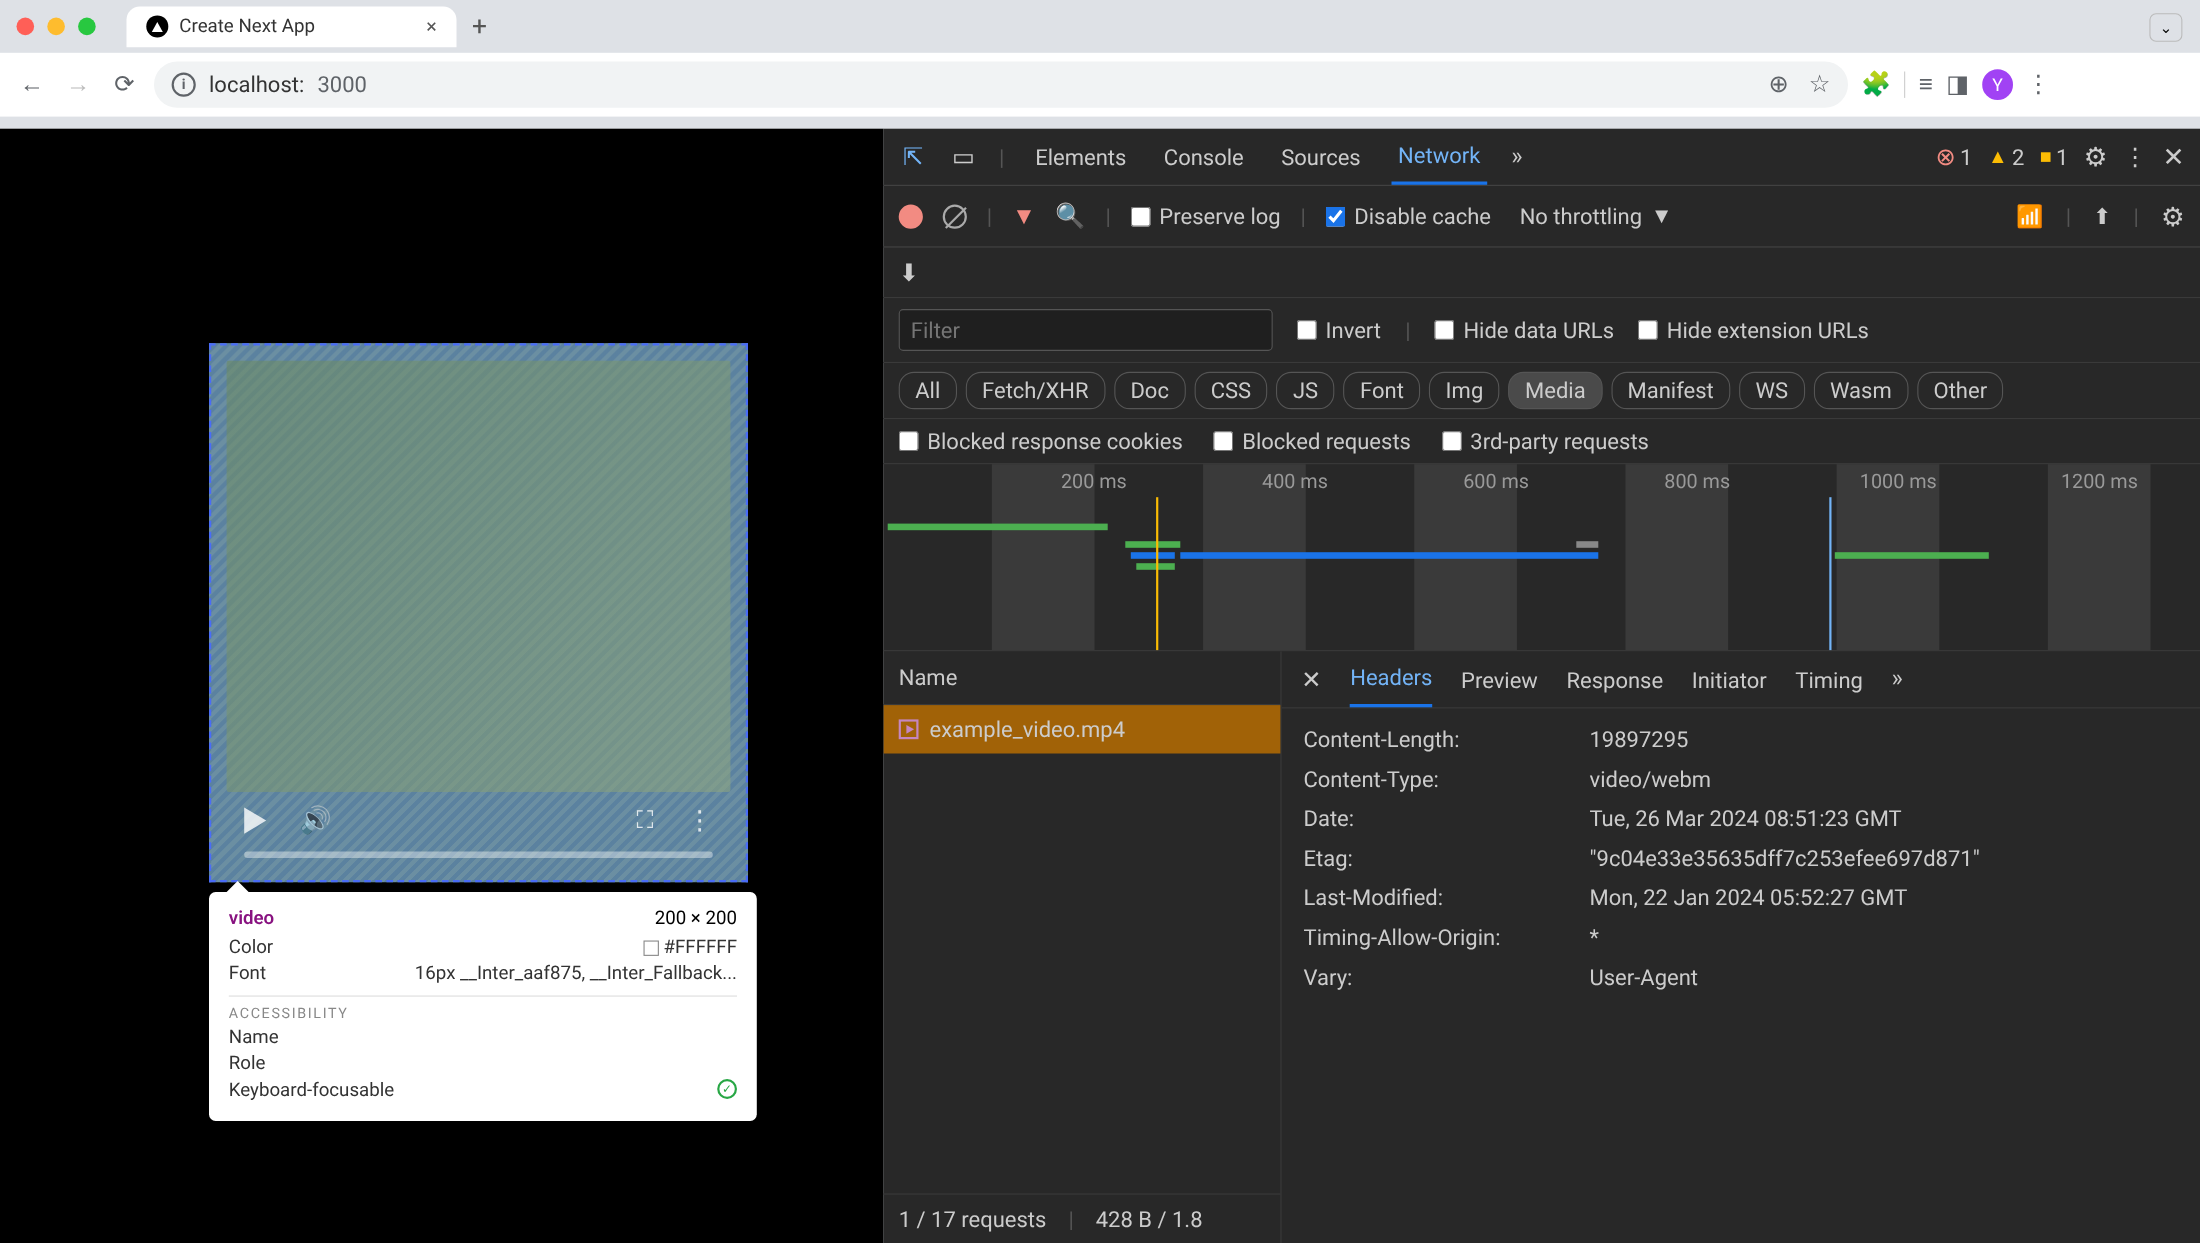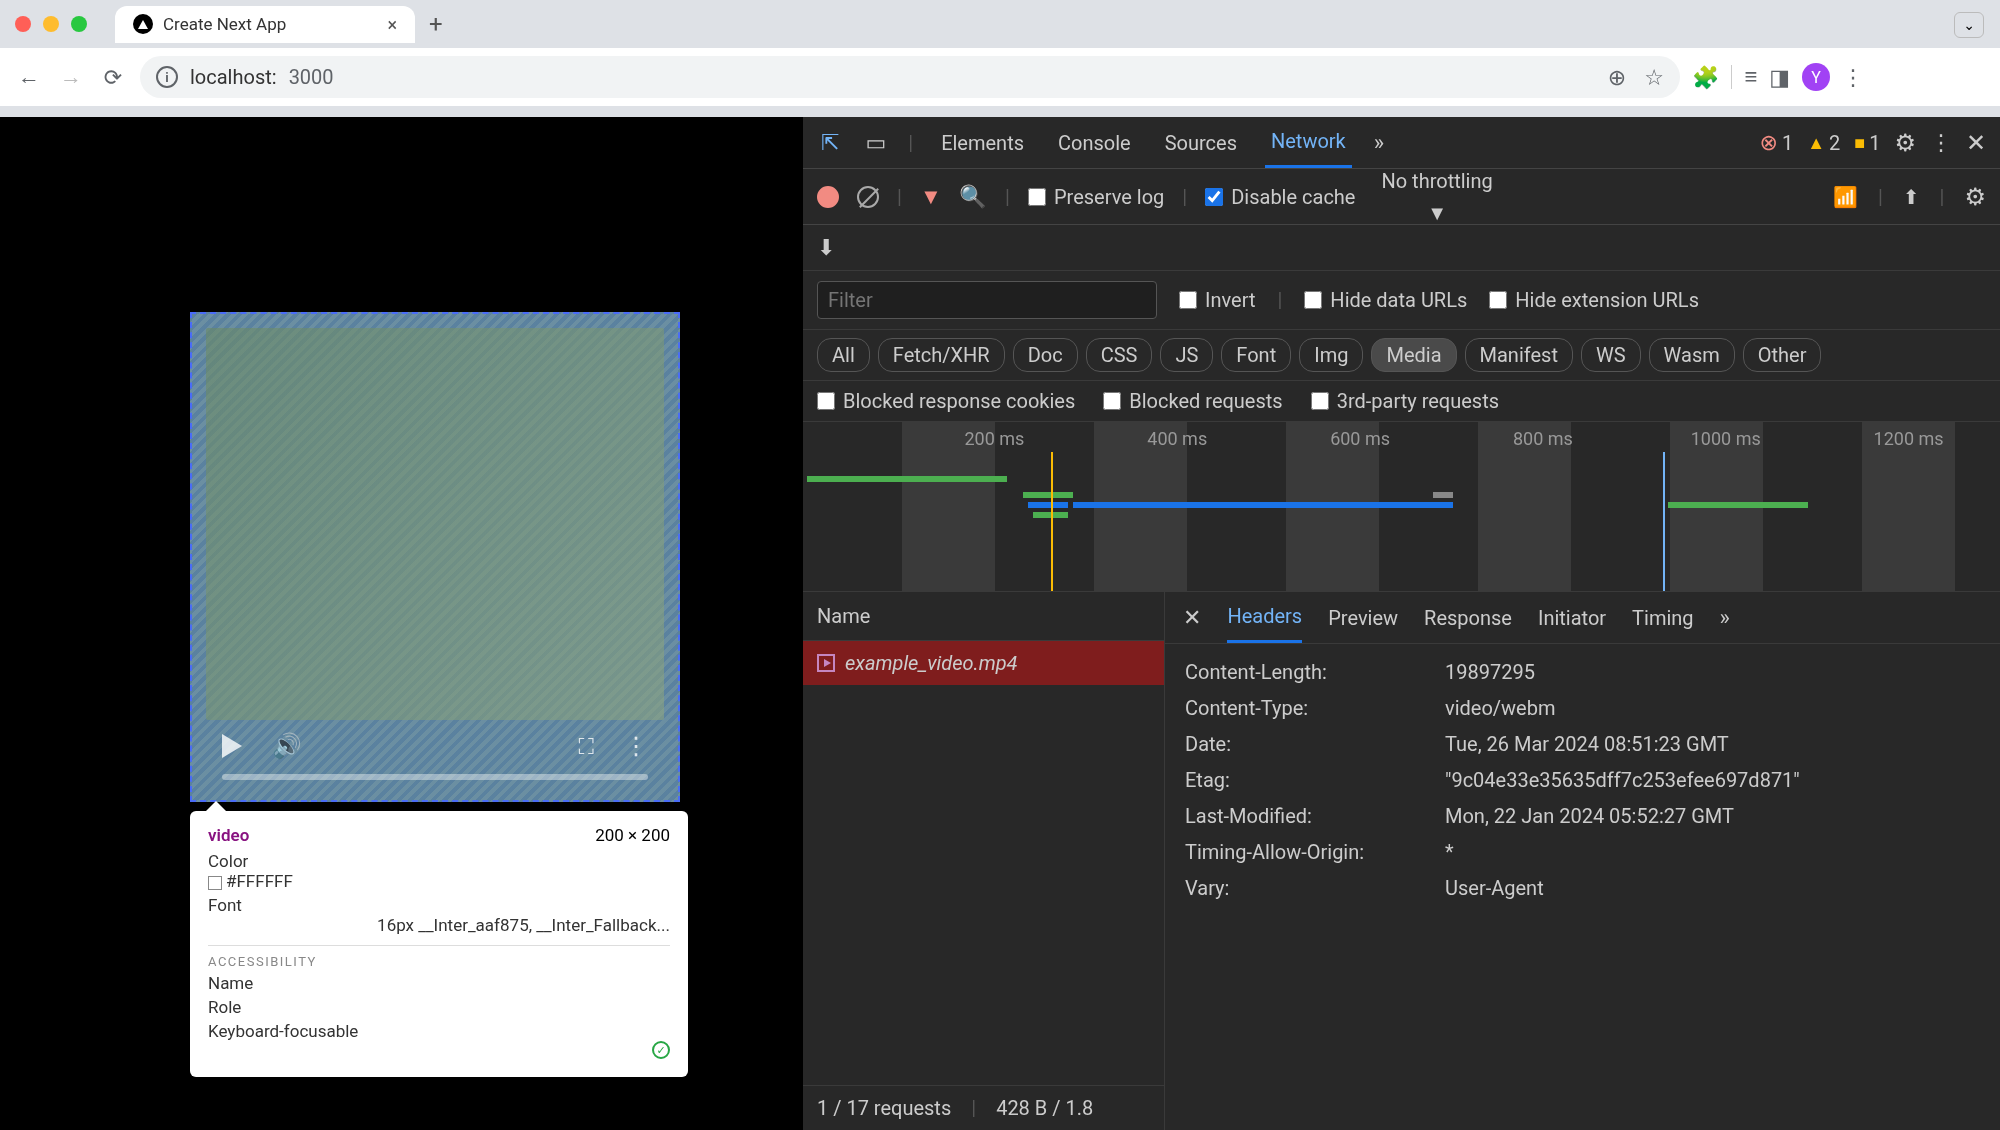--- a/index.html
+++ b/index.html
@@ -40,21 +40,21 @@
 .vol-icon { font-size:24px; }
 .fs-icon { font-size:22px; margin-left:auto; }
 .more-dots{ font-size:24px; }
 .progress { position:absolute; bottom:20px; left:30px; right:30px; height:6px; background:rgba(255,255,255,0.4); border-radius:3px; }
 
 
 .inspect-tip { position: absolute; left: 190px; top: 694px; width: 498px; background: #fff; border-radius: 6px; padding: 14px 18px; font-size: 17px; box-shadow: 0 2px 8px rgba(0,0,0,0.3); }
 .inspect-tip::before { content:""; position:absolute; top:-10px; left:16px; border-left:10px solid transparent; border-right:10px solid transparent; border-bottom:10px solid #fff; }
 .tip-title { display:flex; justify-content:space-between; margin-bottom:6px; }
 .tip-tag { color: #881280; font-weight:600; }
-.tip-row { display:flex; justify-content:space-between; color:#333; margin:4px 0; font-size:17px;flex-direction:column; }
+.tip-row { display:flex; justify-content:space-between; color:#333; margin:4px 0; font-size:17px; }
 .tip-row .val { color:#333; }
 .swatch { display:inline-block; width:14px; height:14px; border:1px solid #888; margin-right:4px; vertical-align:middle; }
 .tip-section { letter-spacing:1.5px; font-size:13px; color:#888; margin-top:10px; border-top:1px solid #ddd; padding-top:8px; }
 .check-circle { margin-left:auto; width:18px; height:18px; border:2px solid #28a745; border-radius:50%; display:flex; align-items:center; justify-content:center; color:#28a745; font-size:11px; }
 
 
 .devtools { flex:1; background: #282828; color: #ccc; display:flex; flex-direction:column; font-size: 20px; }
 .dt-tabs { height: 52px; display:flex; align-items:center; gap: 22px; padding: 0 14px; border-bottom:1px solid #444; }
 .dt-tab { color:#ccc; padding: 12px 6px; }
 .dt-tab.active { color:#73b4f7; border-bottom: 3px solid #1a73e8; }
@@ -70,21 +70,21 @@
 .close-x { font-size:24px; }
 
 .net-toolbar { height:56px; display:flex; align-items:center; gap:18px; padding:0 14px; border-bottom:1px solid #444; }
 .rec-btn { width:22px; height:22px; border:2px solid #f28b82; border-radius:50%; background:#f28b82; }
 .clear-btn { width:22px; height:22px; border:2px solid #aaa; border-radius:50%; position:relative; }
 .clear-btn::after { content:""; position:absolute; width:26px; height:2px; background:#aaa; transform:rotate(-45deg); top:9px; left:-3px; }
 .filter-funnel { color:#f28b82; font-size:22px; }
 .search-ic { font-size:22px; }
 .chk { display:flex; align-items:center; gap:8px; }
 .chk input { width:18px; height:18px; }
-.throttle { margin-left:8px; display:flex; align-items:center; gap:8px;flex-direction:column; }
+.throttle { margin-left:8px; display:flex; align-items:center; gap:8px; }
 .net-right { margin-left:auto; display:flex; align-items:center; gap:20px; }
 .net-tb2 { height:46px; display:flex; align-items:center; padding:0 14px; border-bottom:1px solid #3a3a3a; }
 .dl-icon { font-size:22px; }
 
 .filter-row { padding:10px 14px; display:flex; align-items:center; gap:22px; flex-wrap:wrap; border-bottom:1px solid #3a3a3a; }
 .filter-input { background:#1f1f1f; border:1px solid #555; border-radius:4px; padding:6px 10px; width:340px; color:#ccc; font-size:20px; }
 .type-row { padding:8px 14px; display:flex; gap:8px; flex-wrap:wrap; border-bottom:1px solid #3a3a3a; }
 .type-pill { border:1px solid #555; border-radius:14px; padding:4px 14px; font-size:20px; }
 .type-pill.active { background:#4a4a4a; }
 .block-row { padding:8px 14px; display:flex; gap:28px; border-bottom:1px solid #3a3a3a; }
@@ -92,21 +92,21 @@
 .timeline { height:170px; border-bottom:1px solid #3a3a3a; position:relative; background:linear-gradient(to right, transparent 0, transparent 99px, #3a3a3a 99px, #3a3a3a 100px); background-size: 192px 100%; }
 .tl-labels { position:absolute; top:6px; left:0; right:0; display:flex; padding-left:100px; }
 .tl-labels span { width:192px; text-align:center; font-size:18px; color:#999; }
 .tl-bar { position:absolute; height:6px; }
 .tl-red-line { position:absolute; width:2px; background:#fbbc04; top:30px; bottom:0; }
 .tl-blue-line { position:absolute; width:2px; background:#73b4f7; top:30px; bottom:0; }
 
 .detail-split { flex:1; display:flex; overflow:hidden; }
 .name-col { width:362px; border-right:1px solid #3a3a3a; display:flex; flex-direction:column; }
 .name-header { padding:12px 14px; border-bottom:1px solid #3a3a3a; color:#ccc; }
-.name-row { padding:10px 14px; display:flex; align-items:center; gap:10px; background:#7f1d1d;font-style:italic; }
+.name-row { padding:10px 14px; display:flex; align-items:center; gap:10px; background:#a16207; }
 .media-icon { width:18px; height:18px; border:2px solid #c586c0; display:flex; align-items:center; justify-content:center; }
 .media-icon::after { content:""; border-left:7px solid #c586c0; border-top:4px solid transparent; border-bottom:4px solid transparent; margin-left:2px; }
 .status-bar { border-top:1px solid #3a3a3a; padding:10px 14px; display:flex; gap:20px; margin-top:auto; font-size:20px; }
 .status-bar .sep { color:#555; }
 
 .detail-col { flex:1; display:flex; flex-direction:column; overflow:hidden; }
 .detail-tabs { display:flex; align-items:center; gap:26px; padding:0 18px; border-bottom:1px solid #3a3a3a; height:52px; }
 .detail-tabs .dtab { padding:12px 0; }
 .dtab.active { color:#73b4f7; border-bottom:3px solid #1a73e8; }
 .close-pane { font-size:22px; }

